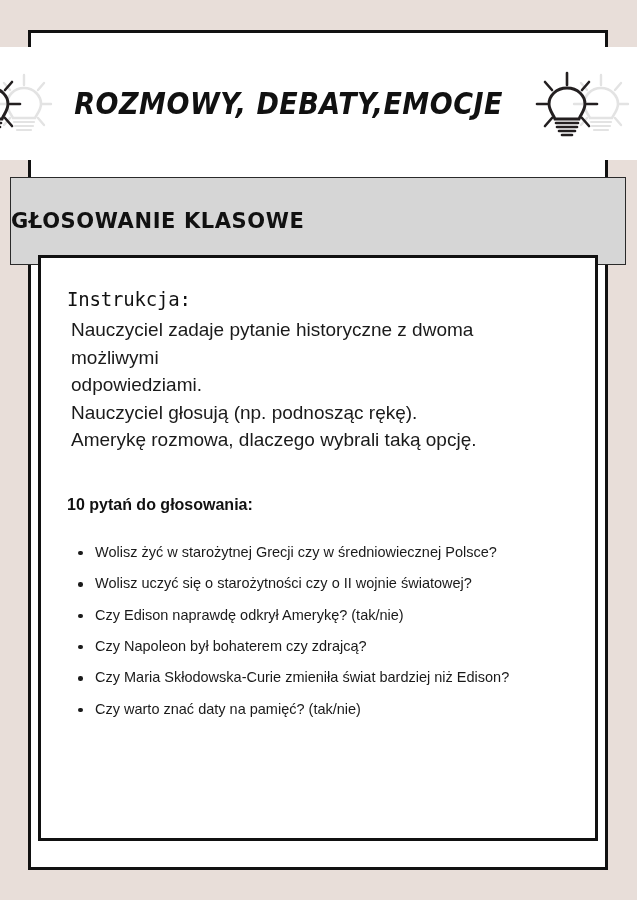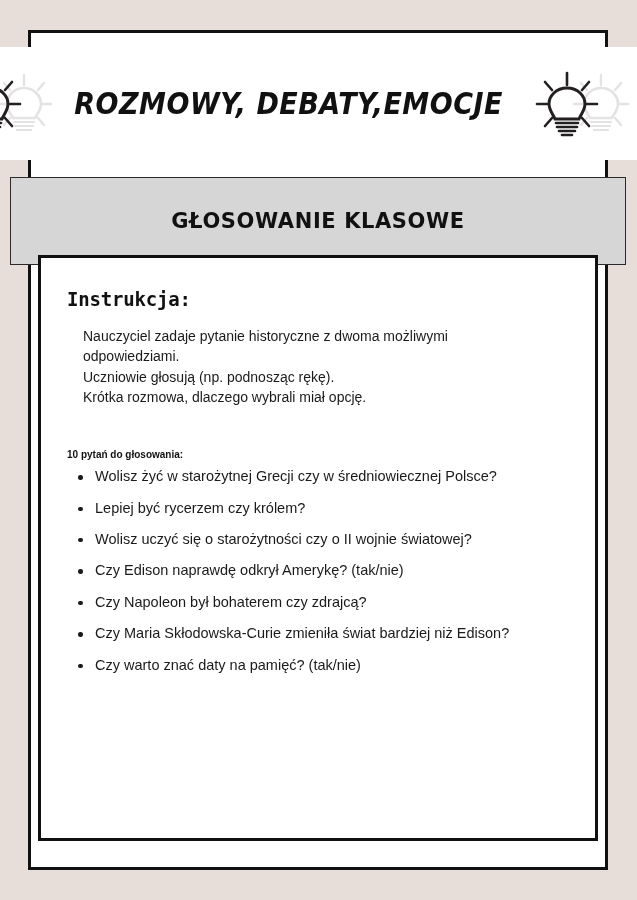--- a/index.html
+++ b/index.html
@@ -63,21 +63,20 @@
     position: absolute;
     left: 10px;
     top: 177px;
     width: 616px;
     height: 88px;
     background: #d6d6d6;
     border: 1.5px solid #2a2a2a;
     box-sizing: border-box;
     display: flex;
     align-items: center;
-    justify-content: center;
   }
   .section-banner-text {
     font-family: "DejaVu Sans", sans-serif;
     font-size: 21px;
     font-weight: bold;
     letter-spacing: 0.6px;
     color: #111111;
     white-space: nowrap;
   }
 
@@ -90,45 +89,45 @@
     height: 586px;
     border: 3px solid #111111;
     background: #ffffff;
     box-sizing: border-box;
     padding: 30px 26px 0 26px;
   }
 
   .instr-heading {
     font-family: "DejaVu Sans Mono", monospace;
     font-size: 19px;
-    font-weight: bold;
+    font-weight: normal;
     color: #111111;
     margin: 0 0 6px 0;
     letter-spacing: -0.2px;
   }
   .instr-lines {
-    font-size: 14px;
+    font-size: 19px;
     line-height: 1.45;
     color: #1a1a1a;
-    margin: 16px;
+    margin: 4px;
   }
   .instr-lines div {
     margin: 0;
   }
 
   .questions-heading {
-    font-size: 10px;
+    font-size: 16px;
     font-weight: bold;
     color: #111111;
     margin: 42px 0 0 0;
   }
 
   ul.question-list {
     list-style: none;
-    margin: 8px 0 0 0;
+    margin: 30px 0 0 0;
     padding: 0;
   }
   ul.question-list li {
     position: relative;
     padding-left: 28px;
     margin-bottom: 14px;
     font-size: 14.5px;
     line-height: 1.2;
     color: #1a1a1a;
     white-space: nowrap;
@@ -229,29 +228,28 @@
   <div class="section-banner-text">GŁOSOWANIE KLASOWE</div>
 </div>
 
 <div class="content-frame">
 
   <div class="instr-heading">Instrukcja:</div>
 
   <div class="instr-lines">
     <div>Nauczyciel zadaje pytanie historyczne z dwoma możliwymi</div>
     <div>odpowiedziami.</div>
-    <div>Uczniowie głosują (np. podnosząc rękę).</div>
-    <div>Krótka rozmowa, dlaczego wybrali miał opcję.</div>
+    <div>Nauczyciel głosują (np. podnosząc rękę).</div>
+    <div>Amerykę rozmowa, dlaczego wybrali taką opcję.</div>
   </div>
 
   <div class="questions-heading">10 pytań do głosowania:</div>
 
   <ul class="question-list">
     <li>Wolisz żyć w starożytnej Grecji czy w średniowiecznej Polsce?</li>
-    <li>Lepiej być rycerzem czy królem?</li>
     <li>Wolisz uczyć się o starożytności czy o II wojnie światowej?</li>
     <li>Czy Edison naprawdę odkrył Amerykę? (tak/nie)</li>
     <li>Czy Napoleon był bohaterem czy zdrajcą?</li>
     <li>Czy Maria Skłodowska-Curie zmieniła świat bardziej niż Edison?</li>
     <li>Czy warto znać daty na pamięć? (tak/nie)</li>
   </ul>
 
 </div>
 
 </body></html>

